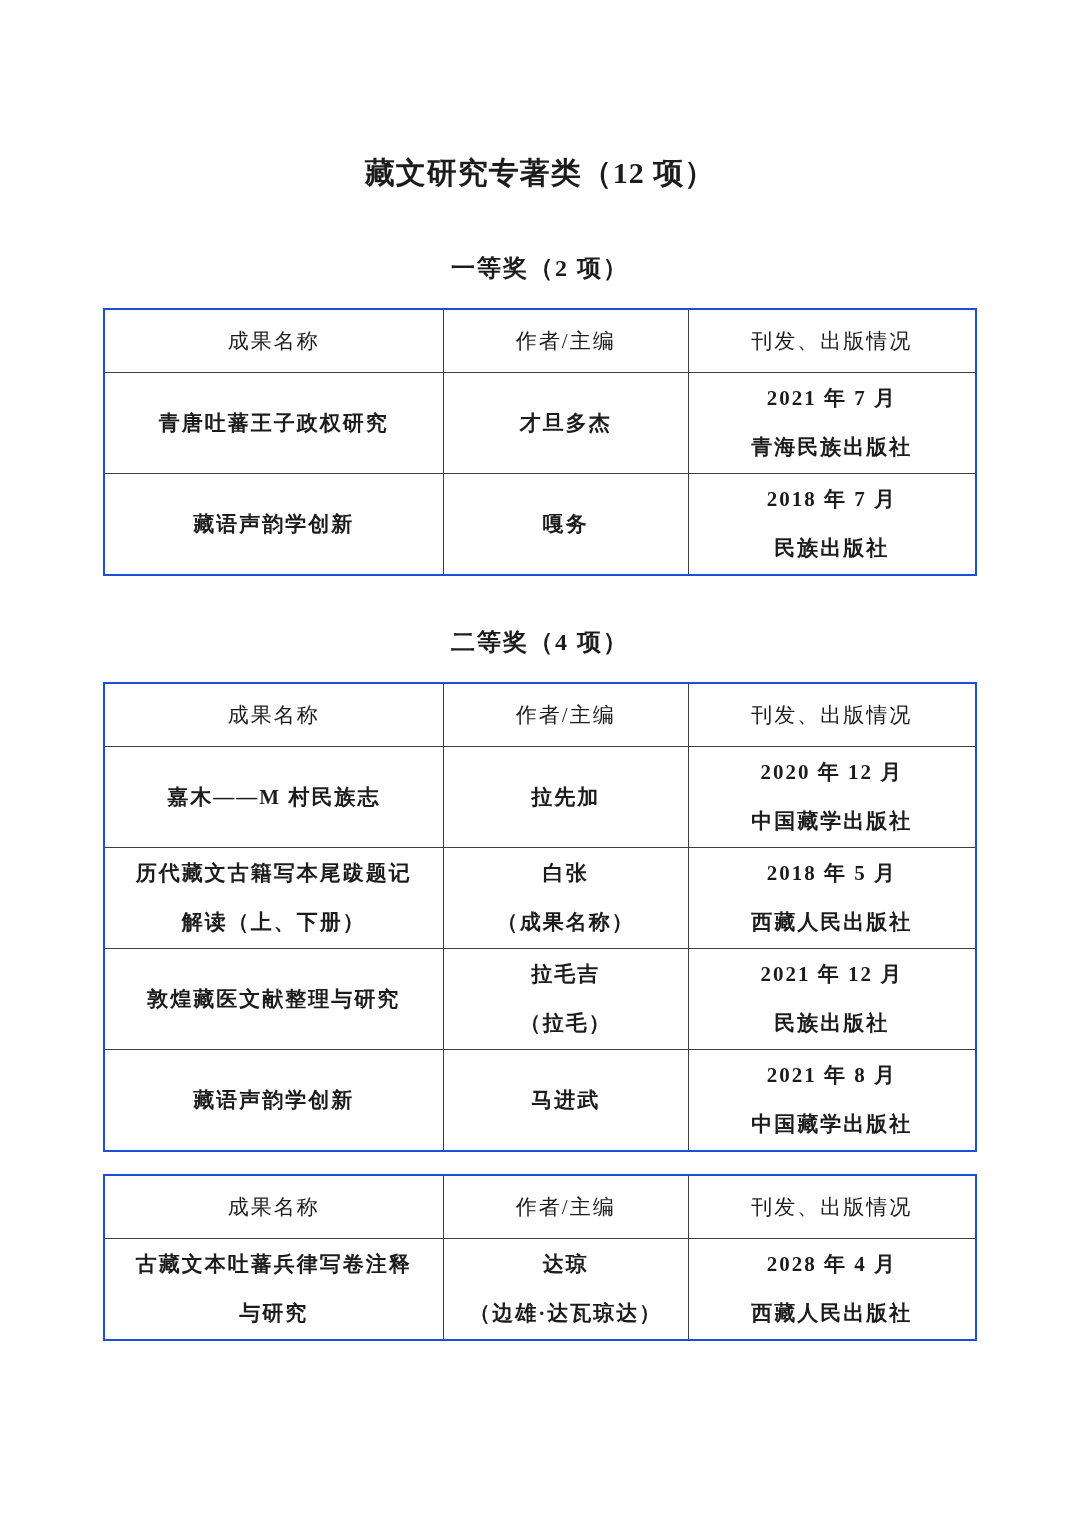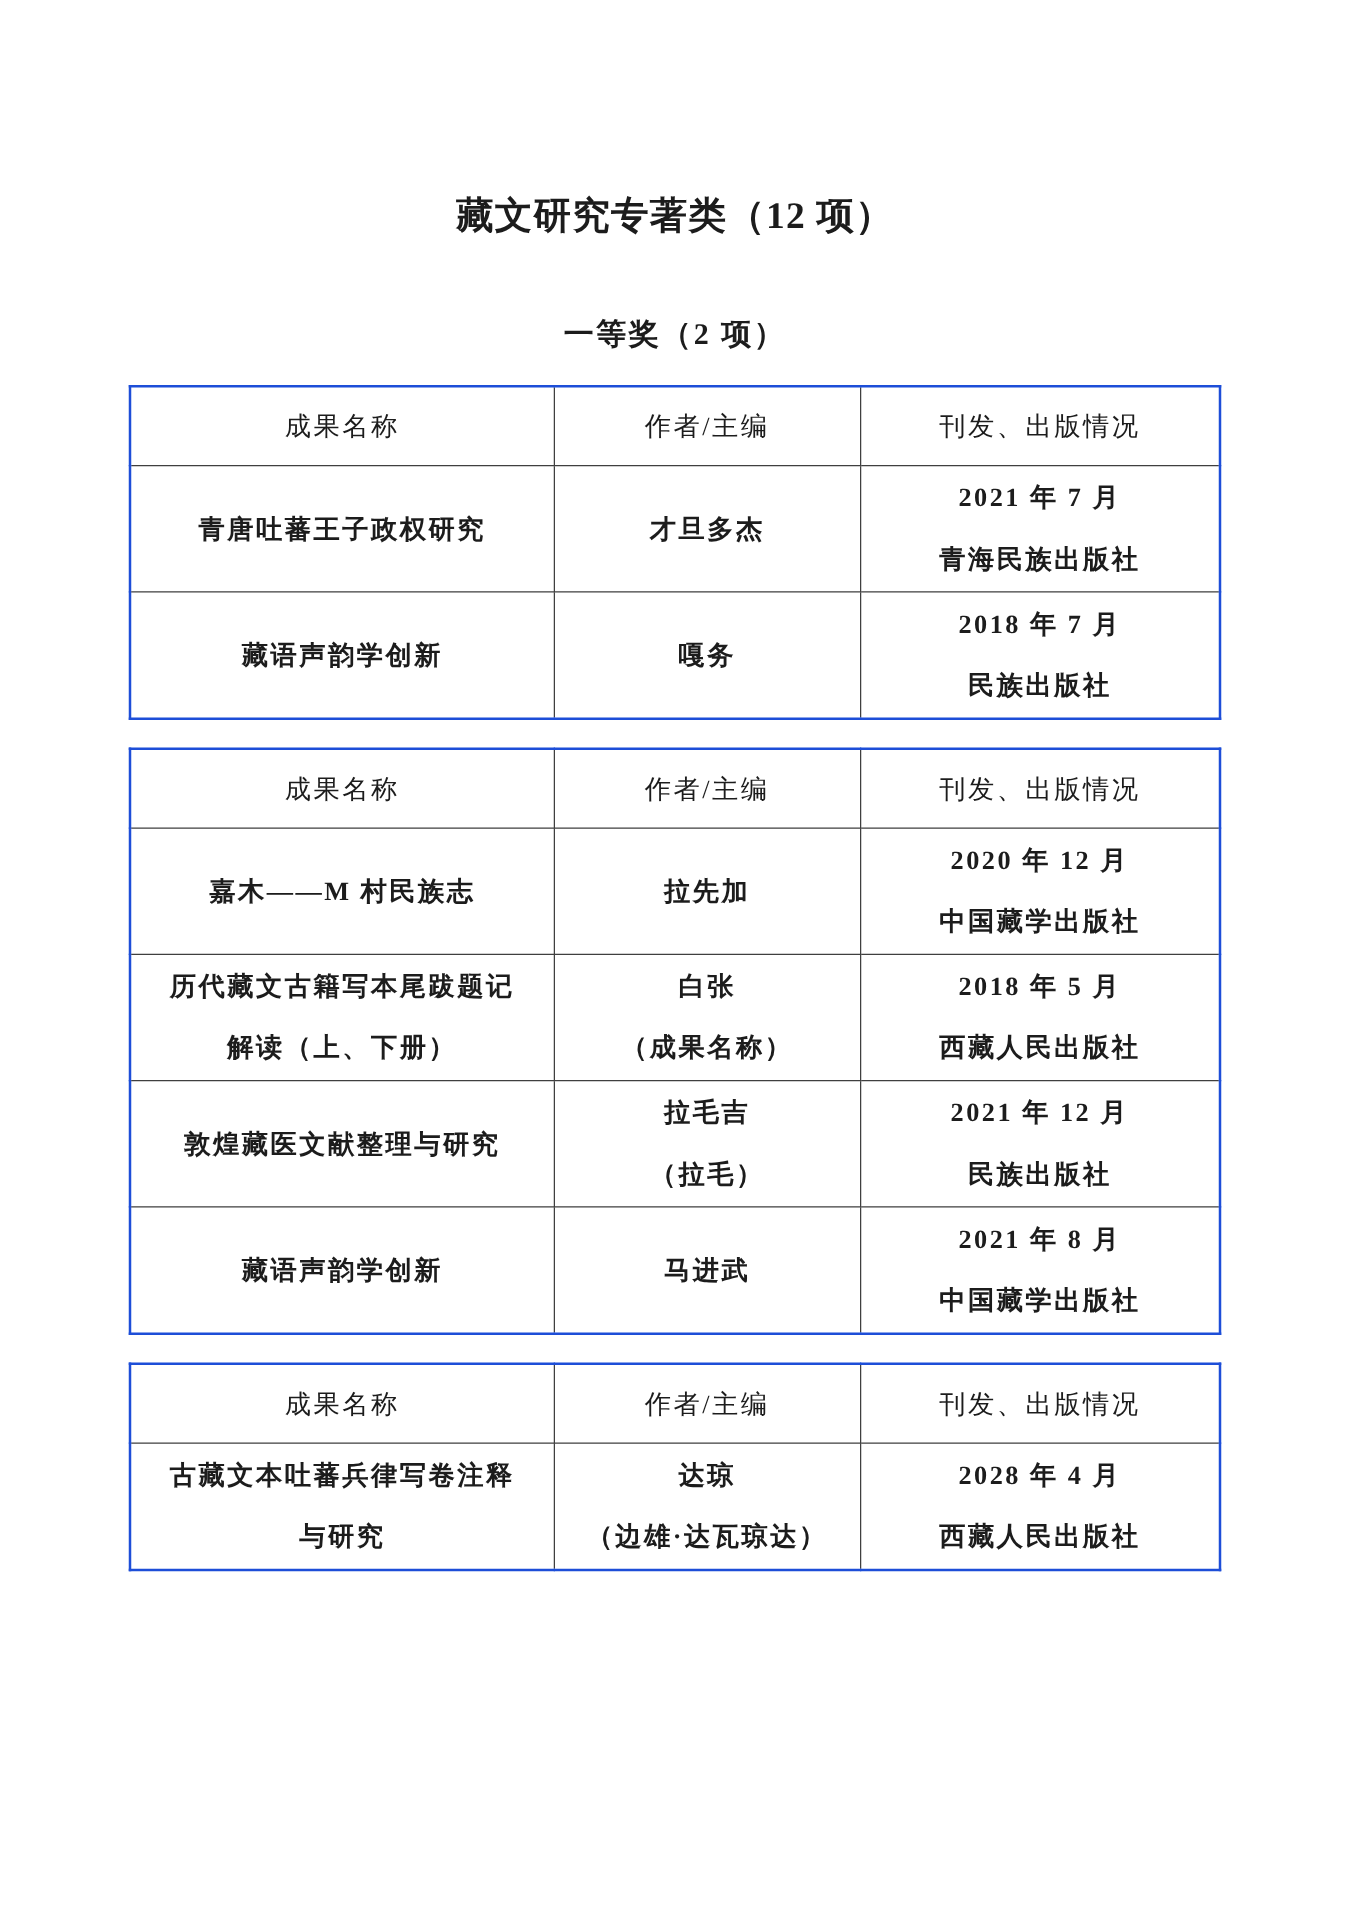--- a/index.html
+++ b/index.html
@@ -121,20 +121,21 @@
 
         </td>
         <td>
           <span class="cell-line">2018 年 7 月</span>
           <span class="cell-line">民族出版社</span>
         </td>
       </tr>
     </tbody>
   </table>
 
+  <h2 class="section-heading">二等奖（4 项）</h2>
   <table class="awards-table">
     <colgroup>
         <col class="c1">
         <col class="c2">
         <col class="c3">
       </colgroup>
     <thead>
       <tr>
         <th>成果名称</th>
         <th>作者/主编</th>

